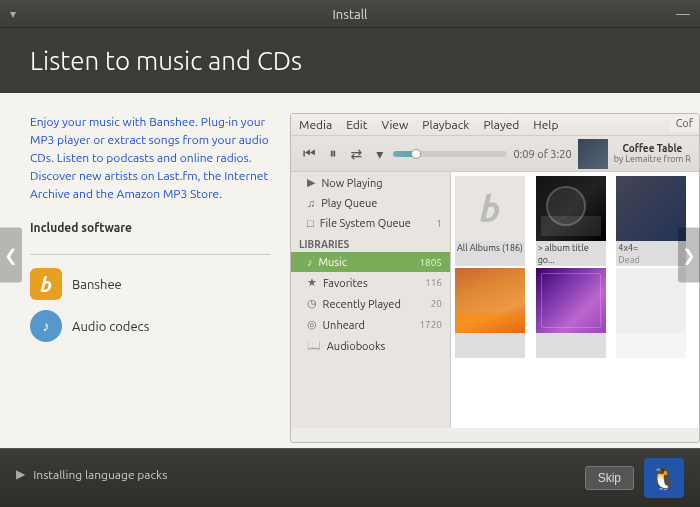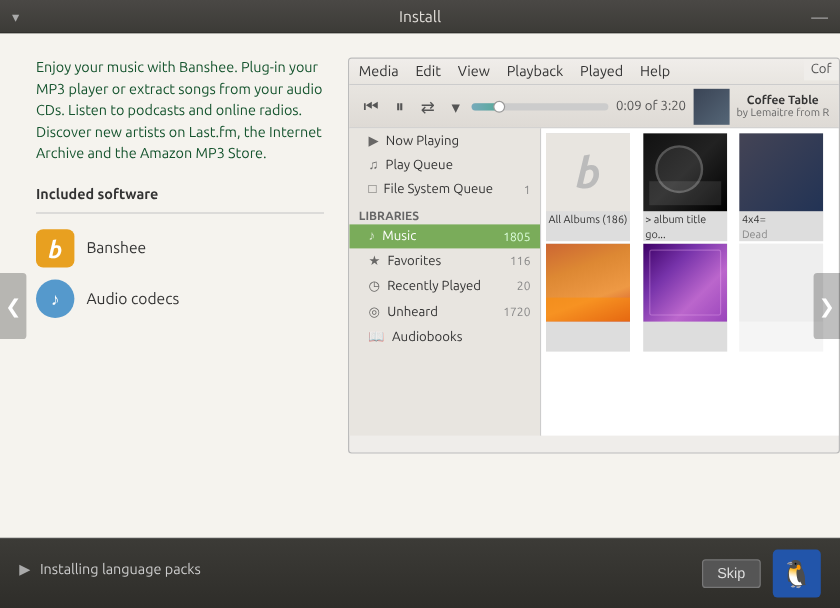--- a/index.html
+++ b/index.html
@@ -77,30 +77,30 @@
       overflow: hidden;
     }
 
     
     .left-panel {
       width: 240px;
       flex-shrink: 0;
     }
     .description {
       font-size: 12px;
-      color: #14532d;
+      color: #1d4ed8;
       line-height: 1.5;
       margin-bottom: 18px;
     }
     .included-label {
       font-size: 12px;
       font-weight: bold;
       color: #333;
       margin-bottom: 8px;
-      padding-bottom: 8px;
+      padding-bottom: 20px;
       border-bottom: 1px solid #ccc;
     }
     .software-list {
       list-style: none;
     }
     .software-item {
       display: flex;
       align-items: center;
       gap: 10px;
       padding: 5px 0;
@@ -431,20 +431,23 @@
     <span class="titlebar-arrow">▾</span>
   </div>
   <span class="titlebar-title">Install</span>
   <div class="titlebar-right">
     <span class="titlebar-dash">—</span>
   </div>
 </div>
 
 <div class="main-content">
 
+  <div class="page-header">
+    <h1>Listen to music and CDs</h1>
+  </div>
 
   <div class="page-body">
 
     <div class="left-panel">
       <p class="description">Enjoy your music with Banshee. Plug-in your MP3 player or extract songs from your audio CDs. Listen to podcasts and online radios. Discover new artists on Last.fm, the Internet Archive and the Amazon MP3 Store.</p>
 
       <div class="included-label">Included software</div>
 
       <ul class="software-list">
         <li class="software-item">

